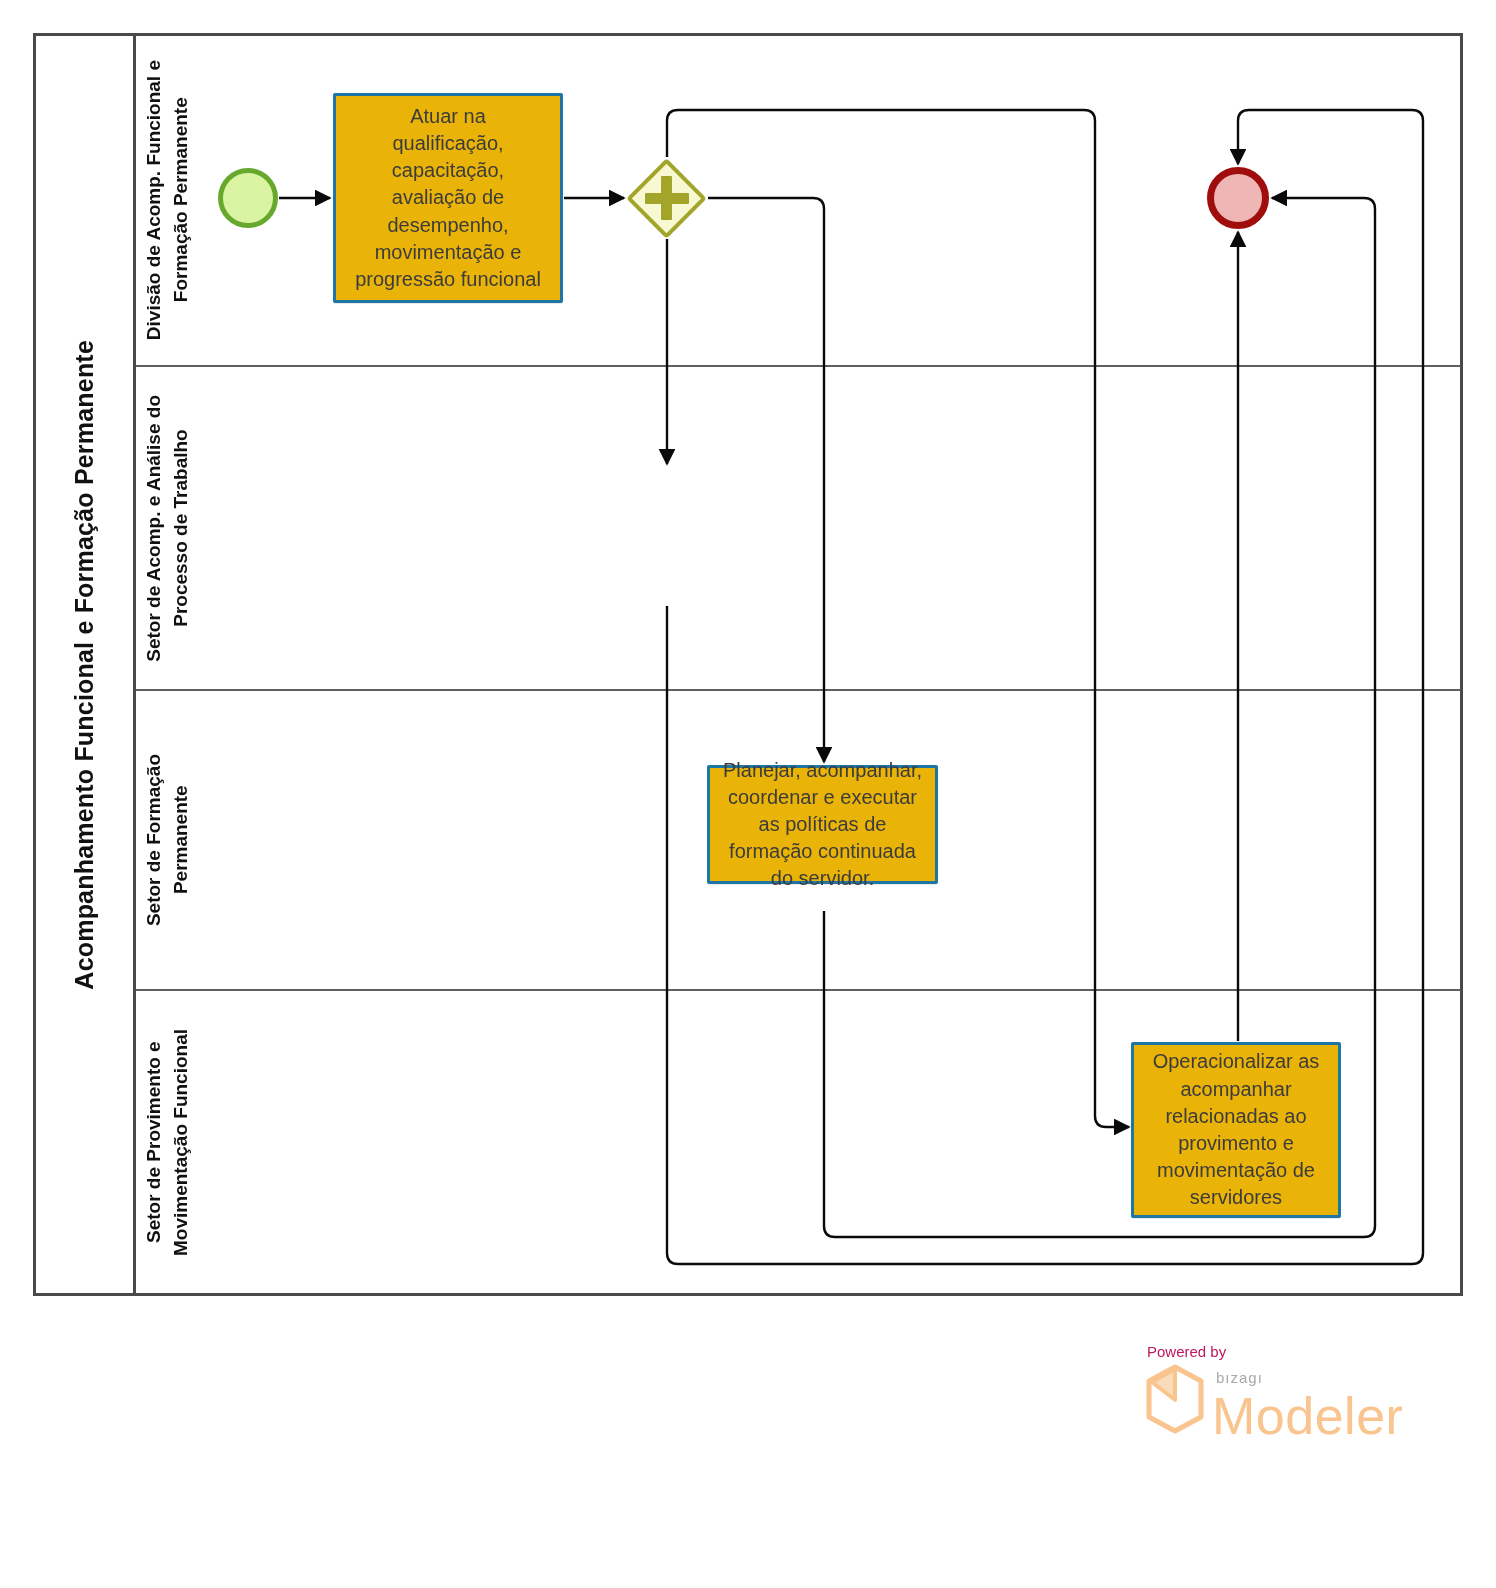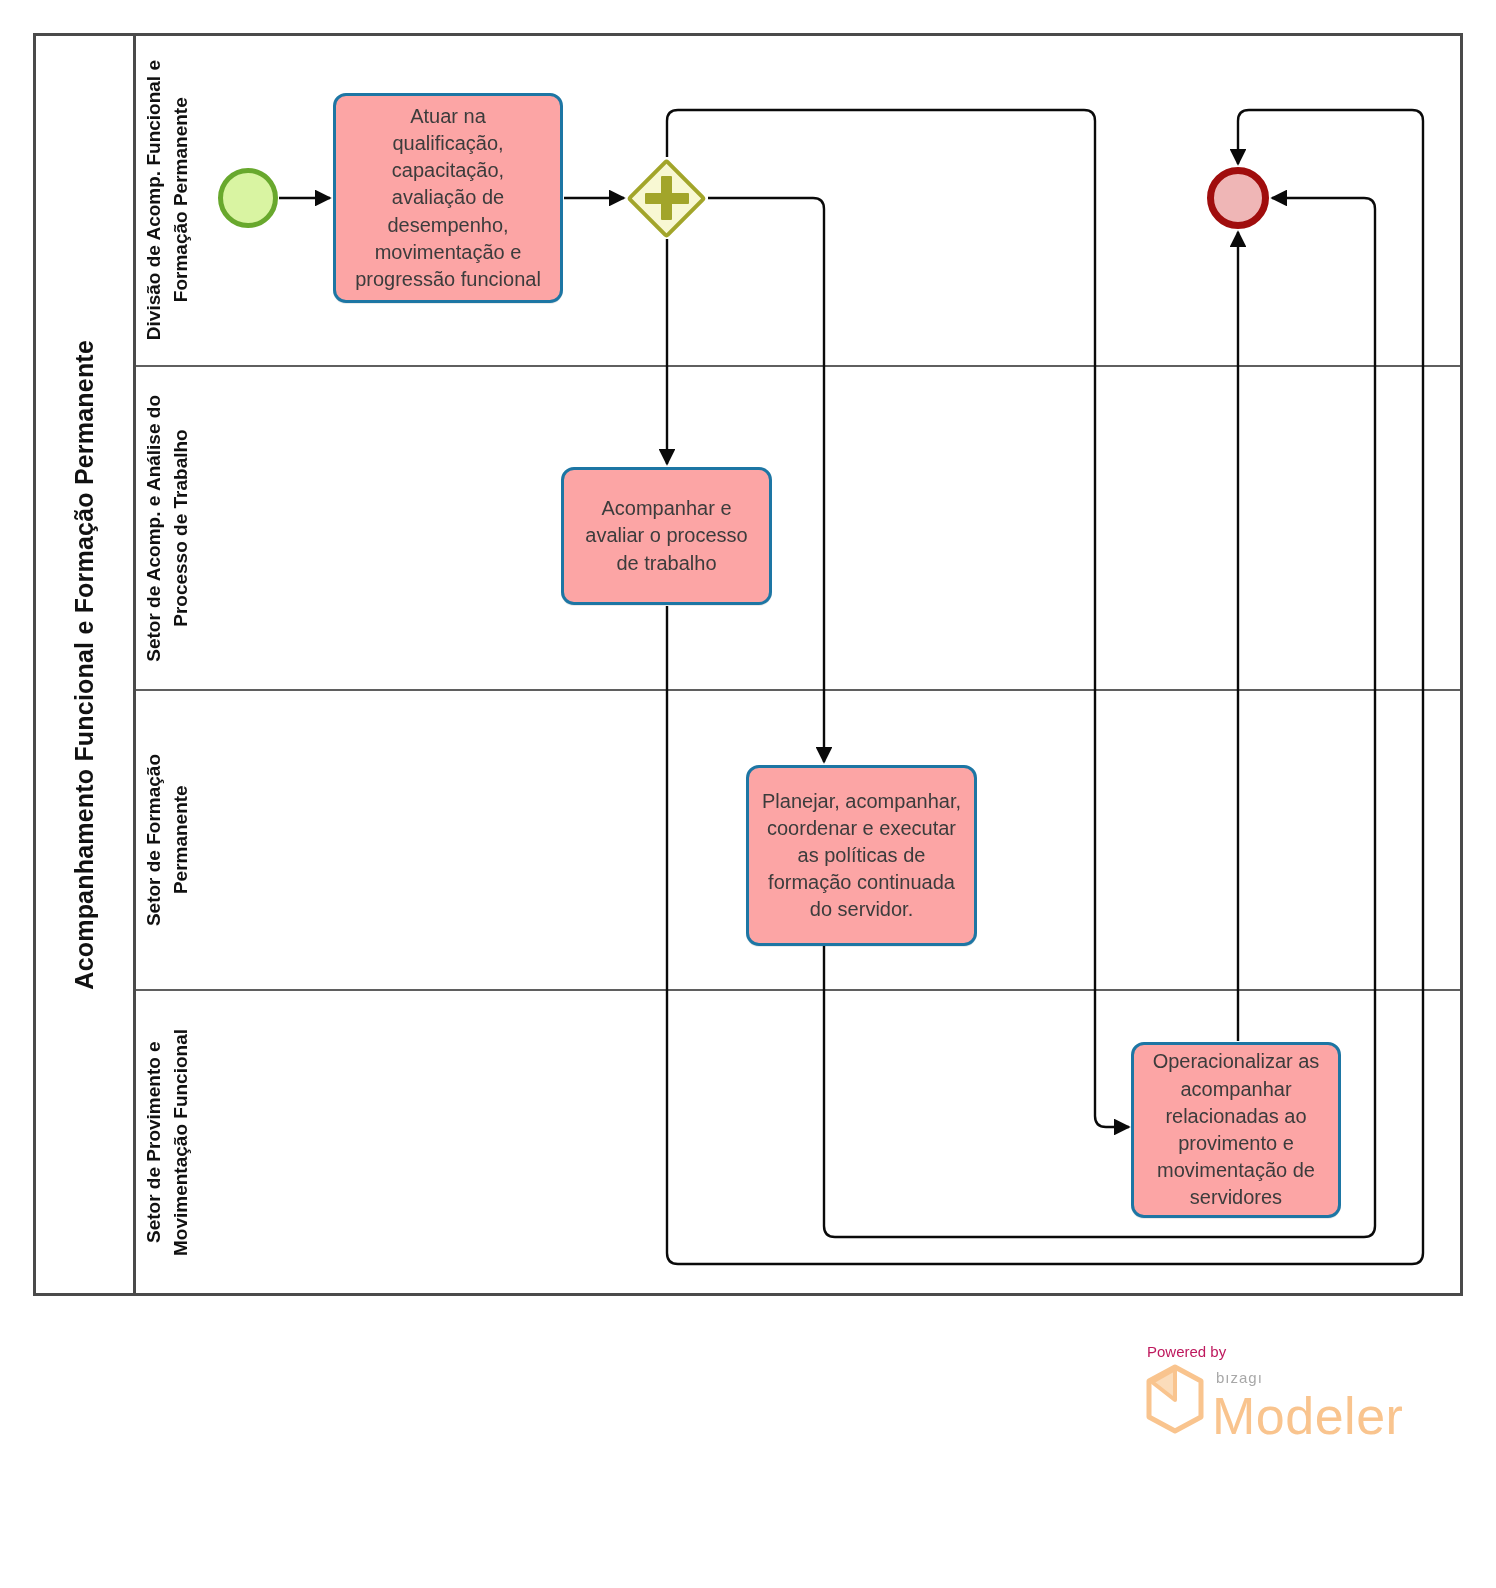--- a/index.html
+++ b/index.html
@@ -32,28 +32,28 @@
   .lane-4 { flex:1; }
   .lane-label { font-size:19px; font-weight:bold; line-height:1.4; margin-left:5px; }
 
   
   svg.connectors { position:absolute; left:0; top:0; z-index:2; }
   svg.connectors path.flow { fill:none; stroke:#0a0a0a; stroke-width:2.4px; }
 
   
   .node { position:absolute; z-index:3; box-sizing:border-box; }
   .task {
-    background:#fca5a5; border:3px solid #1d76a4; border-radius:13px;
+    background:#eab308; border:3px solid #1d76a4; border-radius:2px;
     display:flex; align-items:center; justify-content:center;
     text-align:center; font-size:20px; line-height:1.36; color:#3c3c3c;
     white-space:pre-line; box-shadow:0 1px 0 rgba(0,0,0,0.08);
   }
   .task-atuar          { left:333px; top:93px;  width:230px; height:210px; }
   .task-acompanhar     { left:561px; top:467px; width:211px; height:138px; }
-  .task-planejar       { left:707px; top:765px; width:231px; height:181px;margin-left:39px; }
+  .task-planejar       { left:707px; top:765px; width:231px; height:119px; }
   .task-operacionalizar{ left:1131px; top:1042px; width:210px; height:176px; }
 
   .start-event {
     left:218px; top:168px; width:60px; height:60px; border-radius:50%;
     background:#d9f4a2; border:5px solid #68a82d;
   }
   .end-event {
     left:1207px; top:167px; width:62px; height:62px; border-radius:50%;
     background:#efb6b6; border:7px solid #a00d0d;
   }
@@ -125,23 +125,20 @@
 capacitação,
 avaliação de
 desempenho,
 movimentação e
 progressão funcional</div>
 
   <div class="node gateway"></div>
   <span class="gw-bar h"></span>
   <span class="gw-bar v"></span>
 
-  <div class="node task task-acompanhar">Acompanhar e
-avaliar o processo
-de trabalho</div>
 
   <div class="node task task-planejar">Planejar, acompanhar,
 coordenar e executar
 as políticas de
 formação continuada
 do servidor.</div>
 
   <div class="node task task-operacionalizar">Operacionalizar as
 acompanhar
 relacionadas ao

